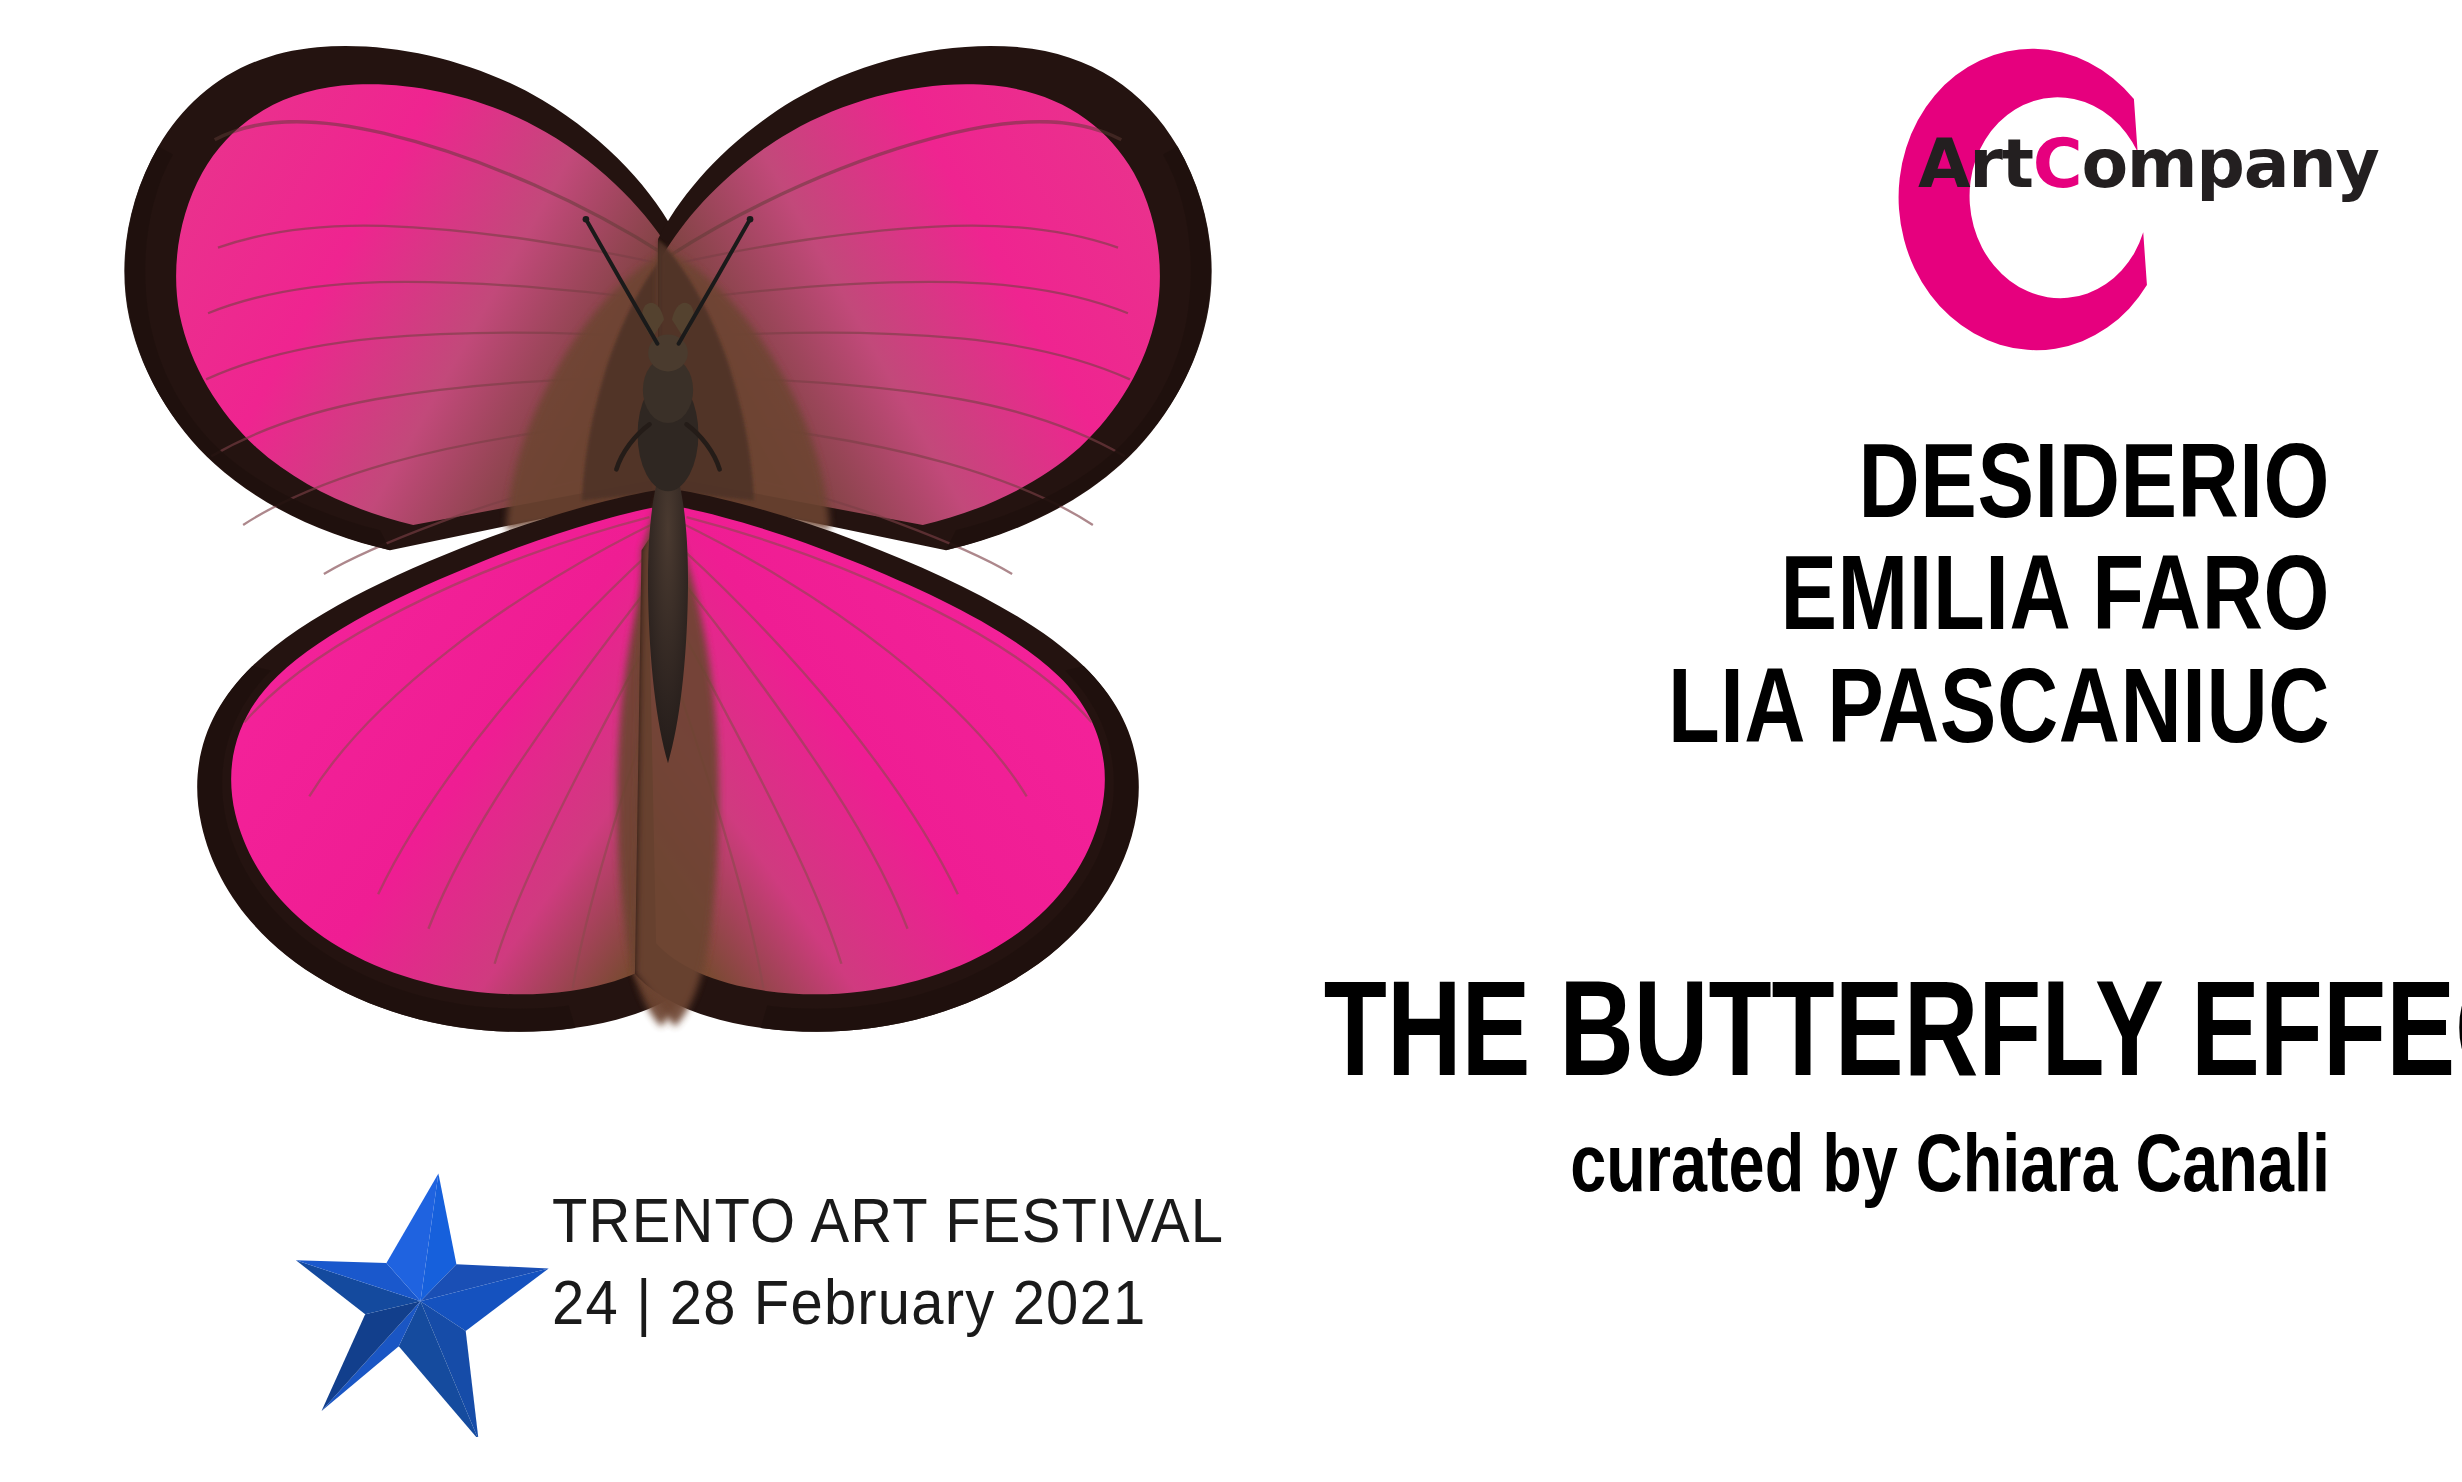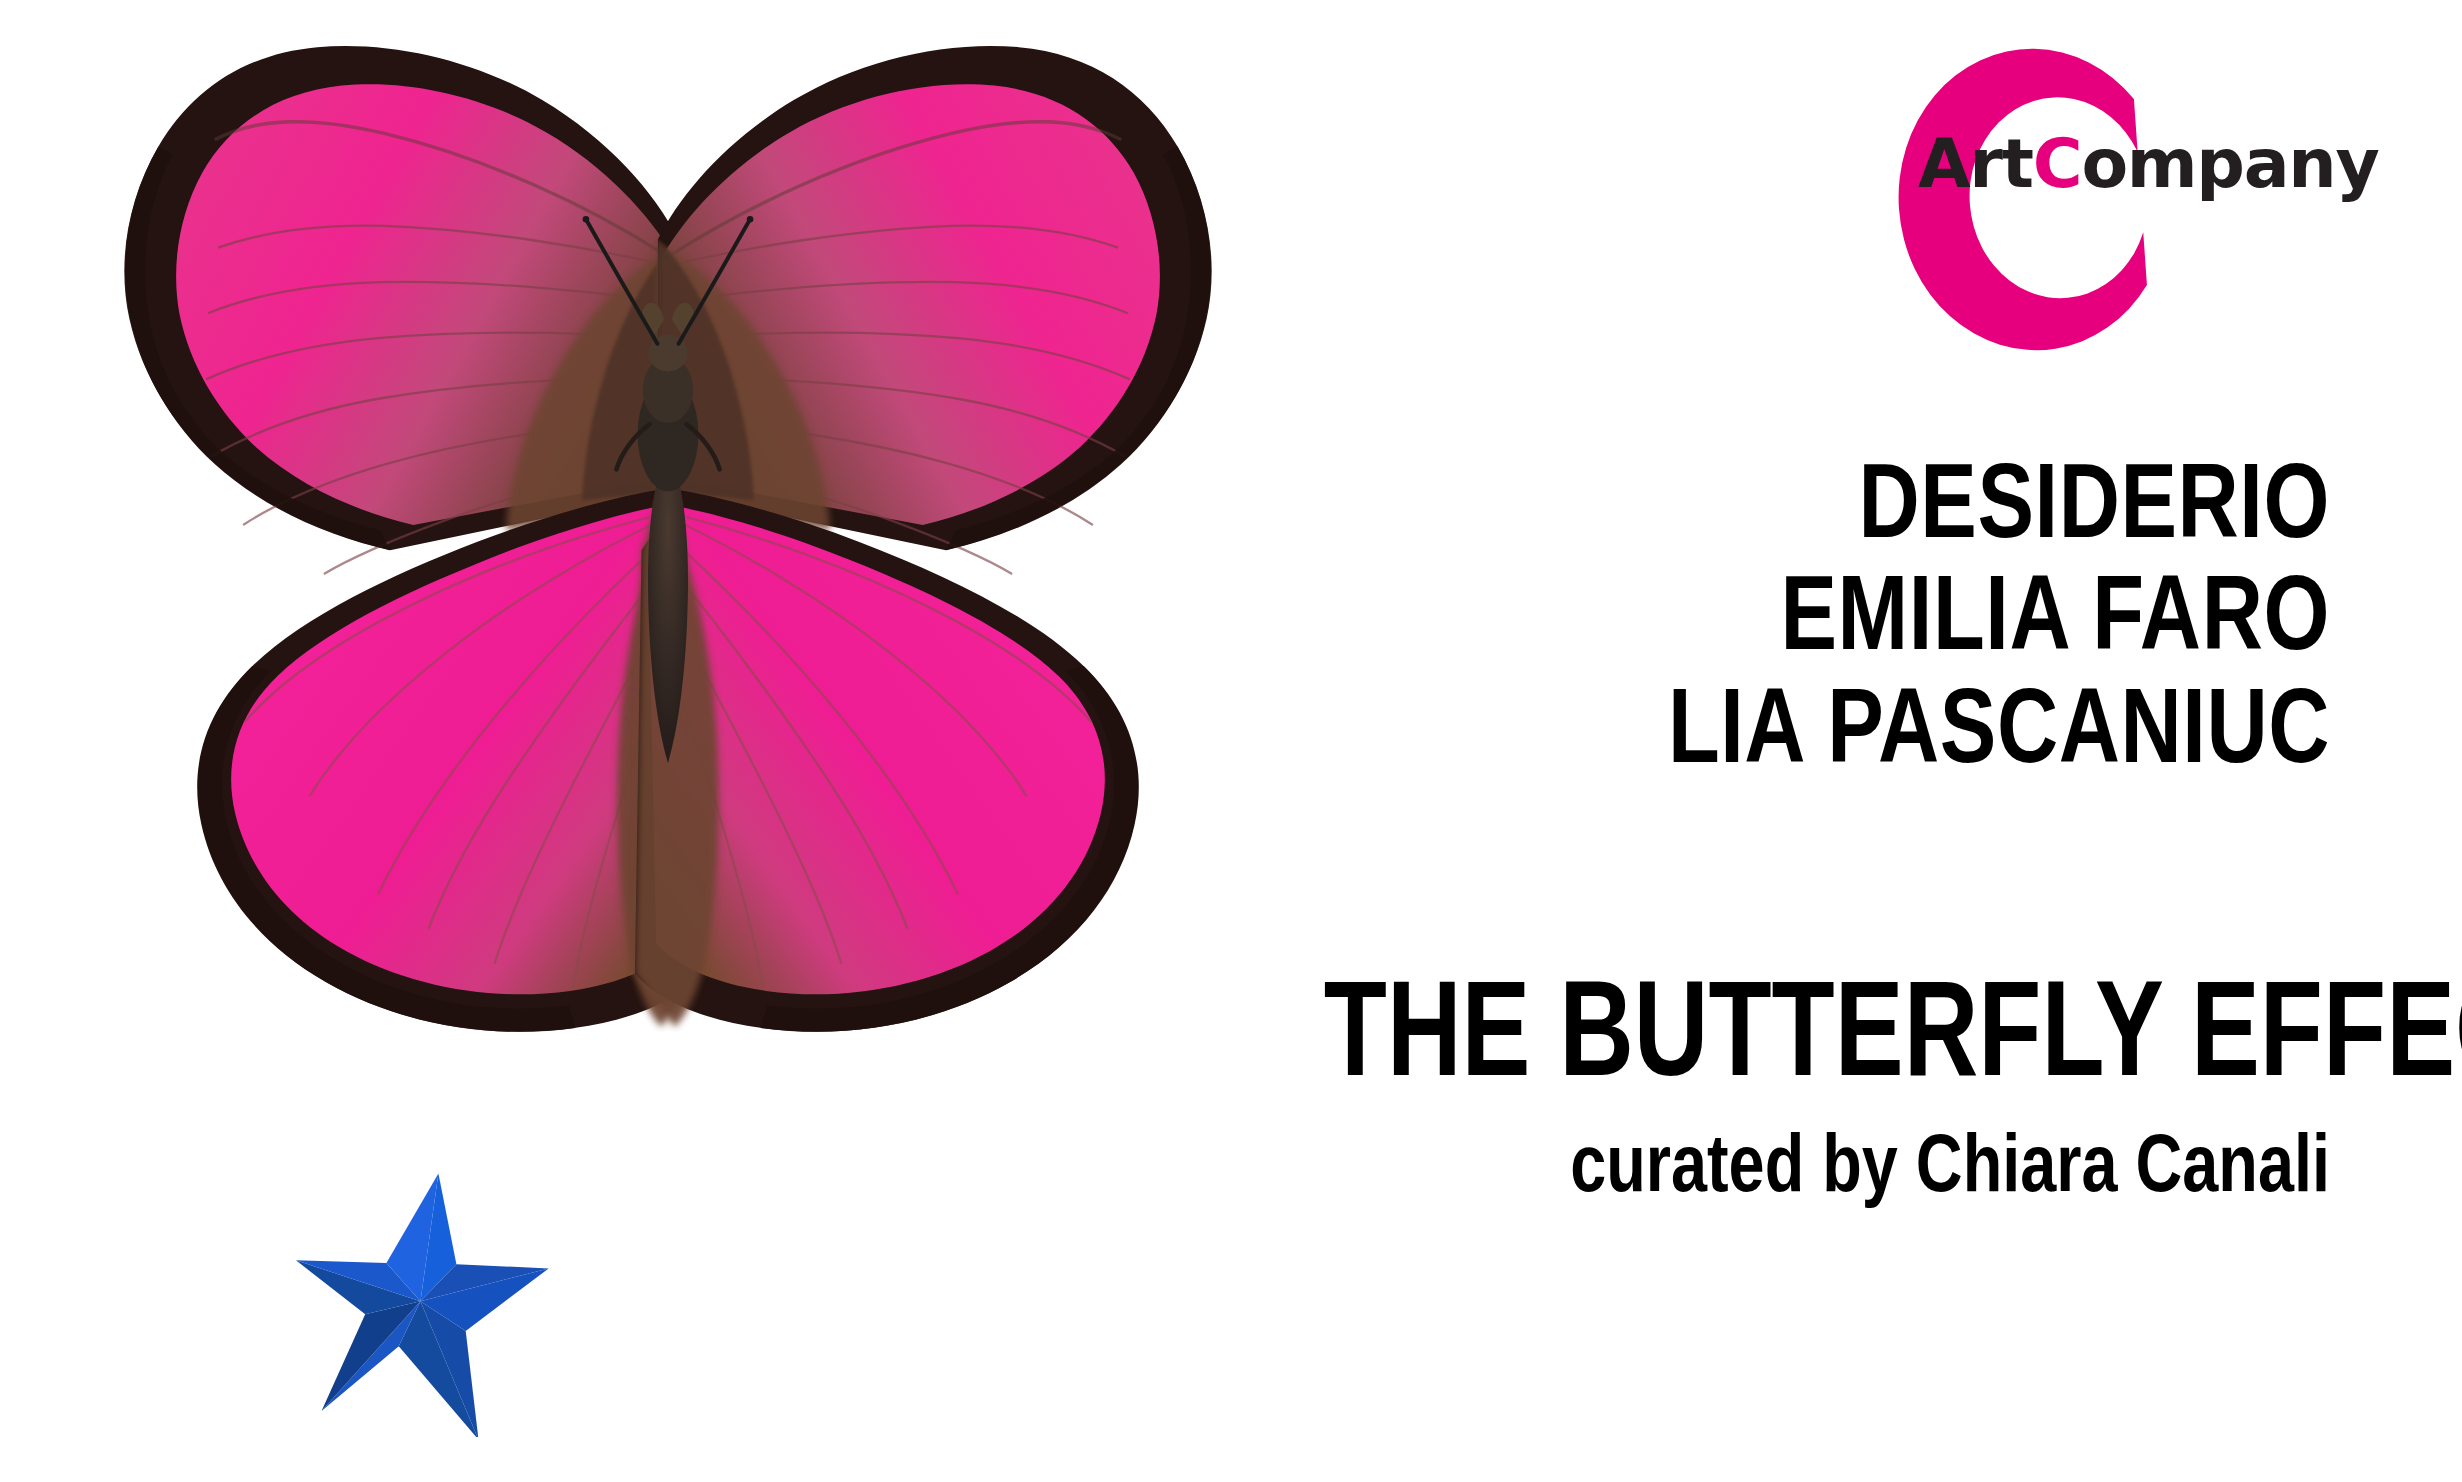--- a/index.html
+++ b/index.html
@@ -54,21 +54,21 @@
     letter-spacing: -1.3px;
     white-space: nowrap;
     color: #231f20;
   }
   #logo-wordmark .accent { color: #e6007e; }
 
   
   #artist-list {
     position: absolute;
     right: 132px;
-    top: 444px;
+    top: 424px;
     width: 1059px;
     text-align: right;
   }
   .artist-name {
     font-family: "Liberation Sans Narrow", "Liberation Sans", sans-serif;
     font-weight: 700;
     font-size: 106px;
     line-height: 1.06;
     letter-spacing: 0.7px;
     color: #000000;
@@ -338,14 +338,18 @@
         <polygon points="195,195 269,230 311,390" fill="#164ca8"></polygon>
         <polygon points="195,195 311,390 172,267" fill="#154b9e"></polygon>
         <polygon points="195,195 172,267 70,380" fill="#1a56c4"></polygon>
         <polygon points="195,195 70,380 115,226" fill="#123f8c"></polygon>
         <polygon points="195,195 115,226 0,160" fill="#144a9e"></polygon>
         <polygon points="195,195 0,160 136,145" fill="#1a58cc"></polygon>
         <polygon points="195,195 136,145 195,0" fill="#1f63e0"></polygon>
       </g>
     </svg>
   </div>
+  <div id="festival-text">
+    <div id="festival-name">TRENTO ART FESTIVAL</div>
+    <div id="festival-dates">24 | 28  February 2021</div>
+  </div>
 </div>
 
 
 </body></html>

